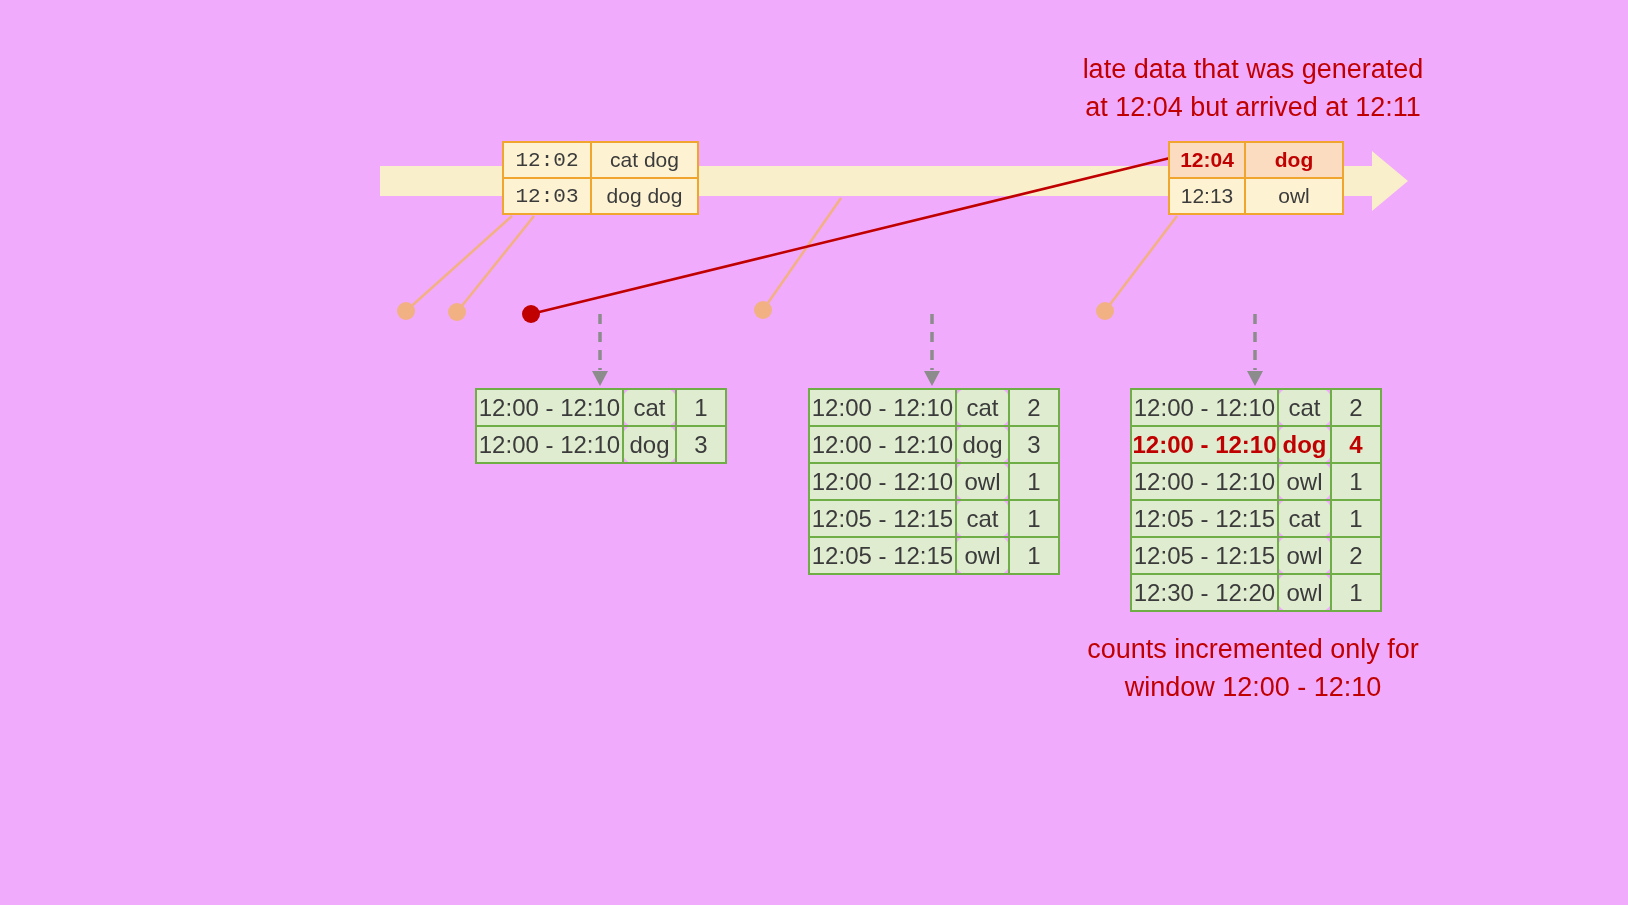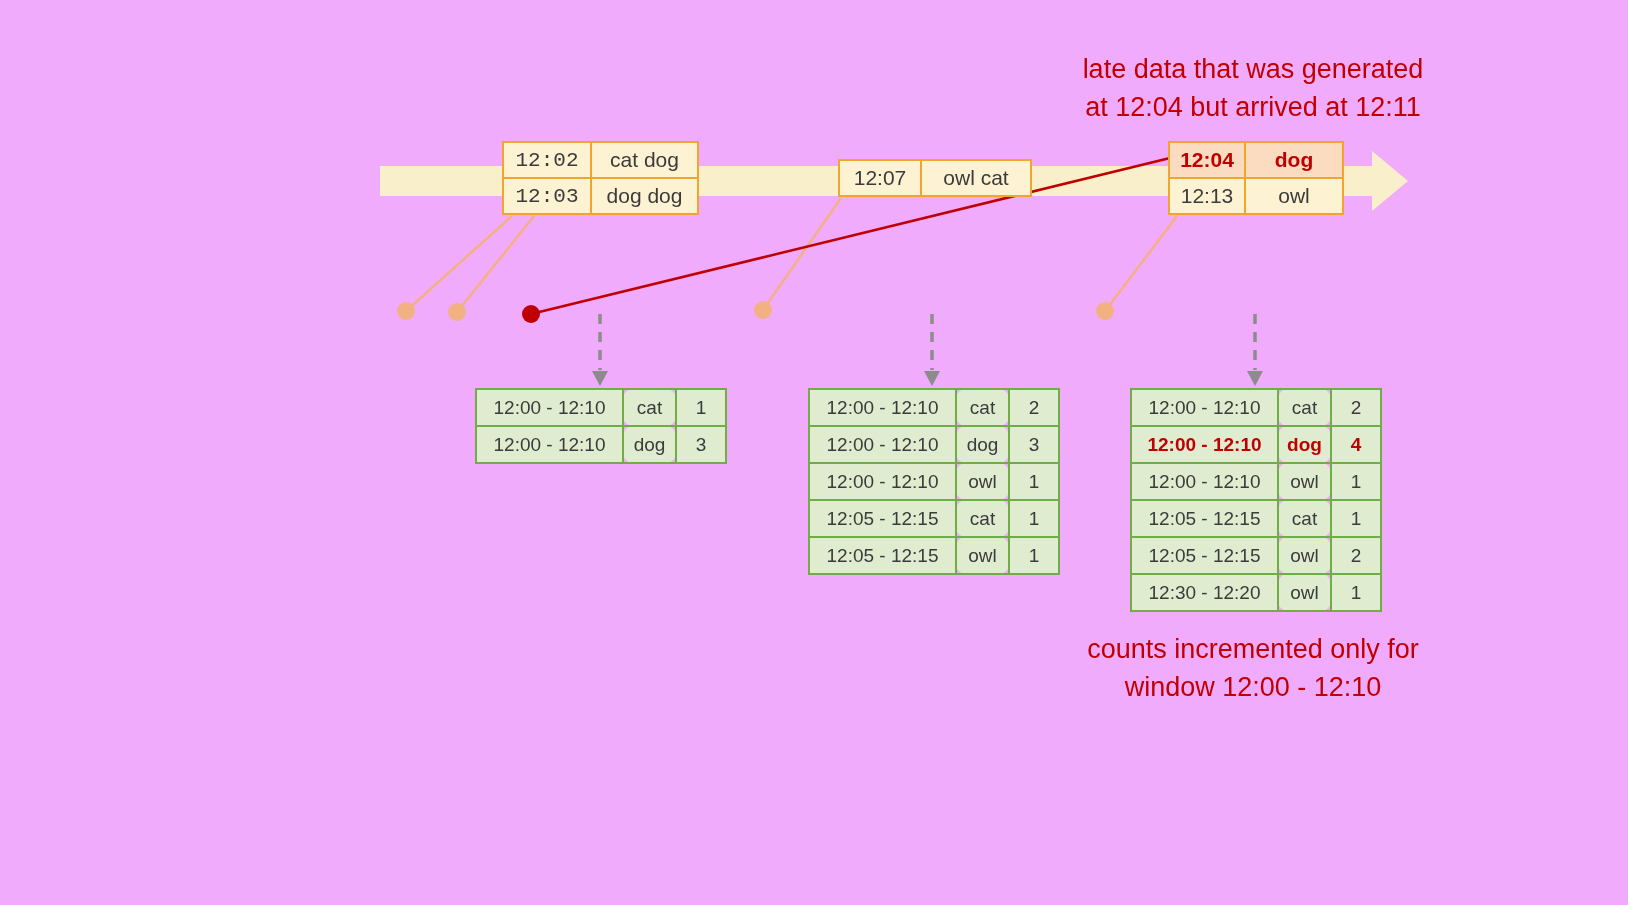--- a/index.html
+++ b/index.html
@@ -30,21 +30,21 @@
   }
   #evt1 td.t { width:88px;font-family:Liberation Mono, monospace; }  #evt1 td.w { width:107px; }
   #evt2 td.t { width:82px; }  #evt2 td.w { width:110px; }
   #evt3 td.t { width:76px; }  #evt3 td.w { width:98px; }
 
   
   .result-table td {
     border:2.5px solid #6fad46;
     background:#dfecd0;
     color:#3b3b3b;
-    font-size:19px;
+    font-size:24px;
     text-align:center;
     height:37px;
     padding:0;
     overflow:hidden;
     white-space:nowrap;
   }
   .result-table td.win { width:147px; }
   .result-table td.word { width:53px;border-radius:10px; }
   .result-table td.cnt { width:50px; }
   .result-table tr.hl td { color:#c00000; font-weight:bold; }
@@ -108,28 +108,20 @@
       <td class="t">12:02</td>
       <td class="w">cat dog</td>
     </tr>
     <tr>
       <td class="t">12:03</td>
       <td class="w">dog dog</td>
     </tr>
   </tbody>
     </table>
 
-  <table id="evt2" class="event-table" style="left:838px; top:159px;">
-    <tbody>
-        <tr>
-      <td class="t">12:07</td>
-      <td class="w">owl cat</td>
-    </tr>
-  </tbody>
-    </table>
 
   <table id="evt3" class="event-table" style="left:1168px; top:141px;">
     <tbody>
         <tr>
       <td class="t late">12:04</td>
       <td class="w late">dog</td>
     </tr>
     <tr>
       <td class="t">12:13</td>
       <td class="w">owl</td>

